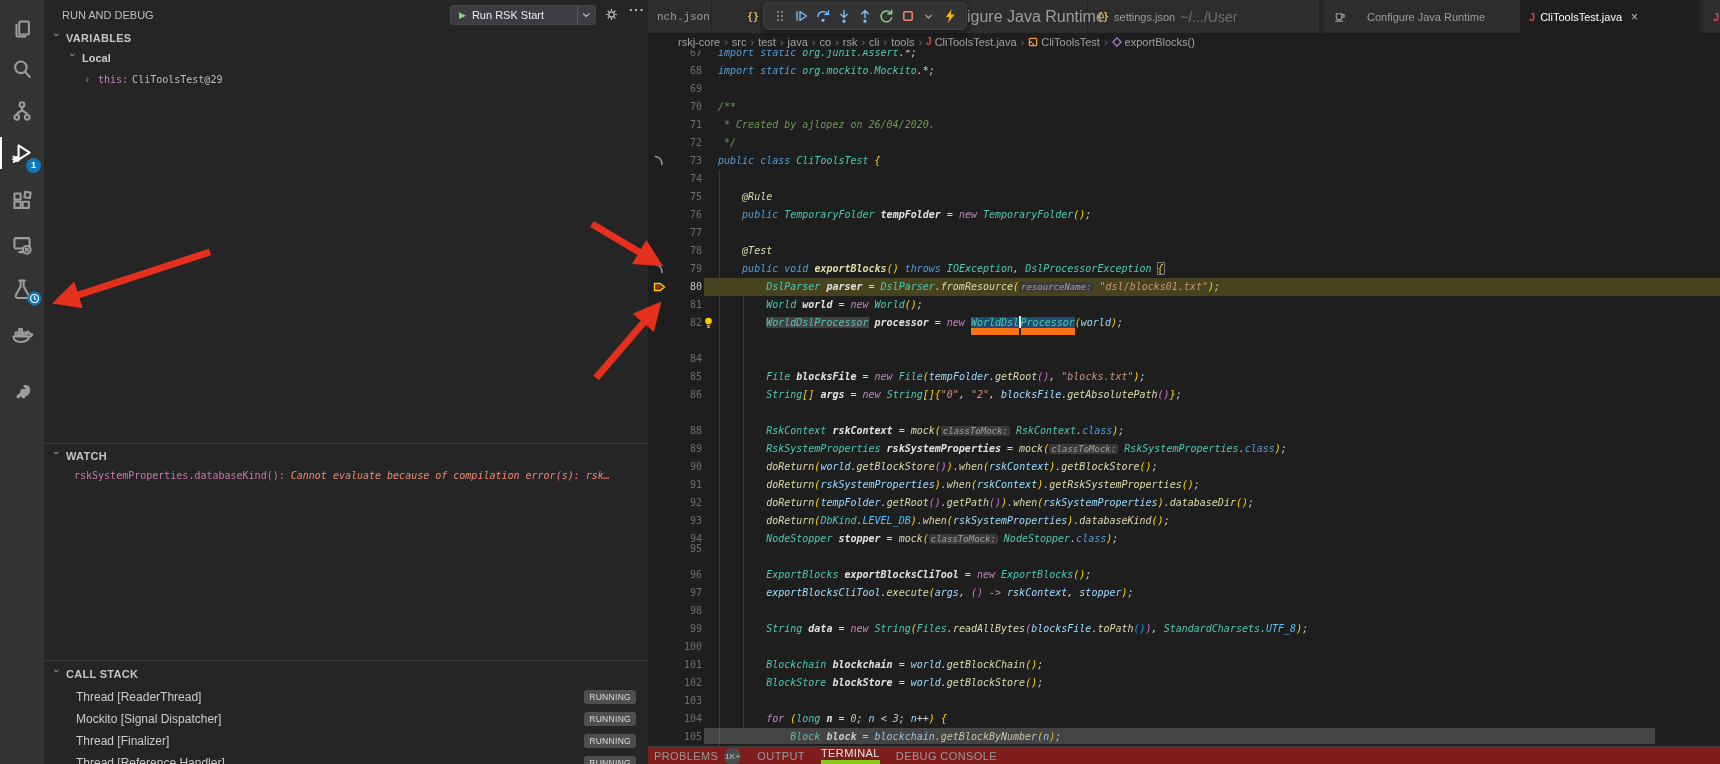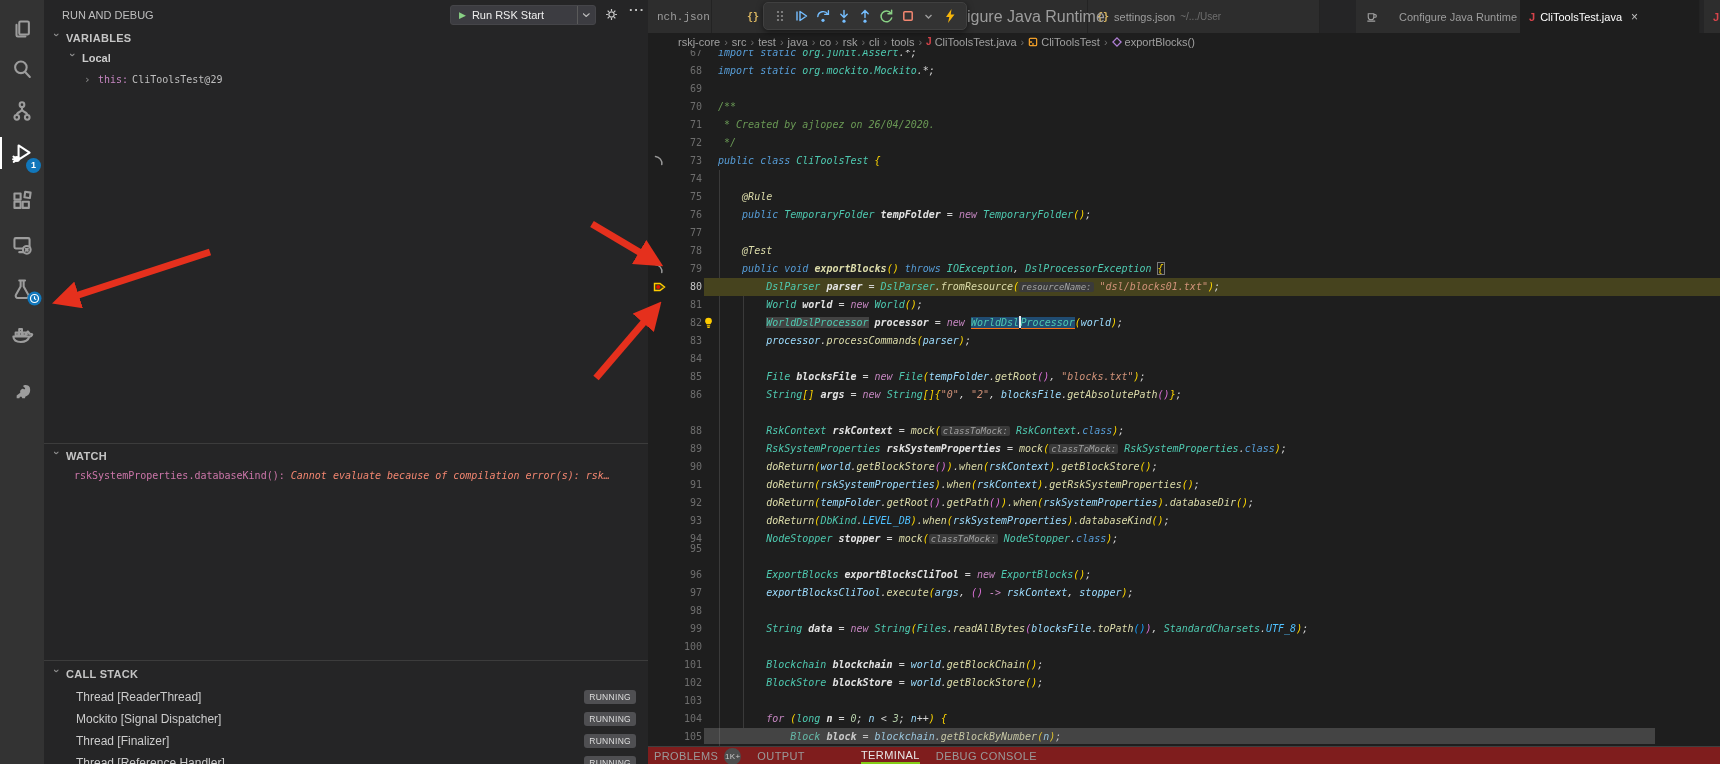--- a/index.html
+++ b/index.html
@@ -41,21 +41,21 @@
   .cs-row{position:absolute;left:0;right:0;height:21px;cursor:pointer;}
   .cs-label{position:absolute;left:32px;top:3px;font-size:12px;color:#cccccc;}
   .cs-badge{position:absolute;right:12px;top:3px;background:#4f4f52;color:#dddddd;font-size:8.5px;
             padding:2px 5px;border-radius:3px;letter-spacing:.3px;}
   
   .editor{position:absolute;left:648px;top:0;width:1072px;height:764px;background:#1e1e1e;}
   .tabbar{position:absolute;left:0;top:0;right:0;height:33px;background:#252526;z-index:5;}
   .tab{position:absolute;top:0;height:33px;background:#2d2d2d;border-right:1px solid #232323;display:flex;
        align-items:center;gap:5px;padding:0 9px;box-sizing:border-box;font-size:11px;color:#9d9d9d;cursor:pointer;}
   .tab.active{background:#1e1e1e;color:#ffffff;}
-  .tab .desc{color:#6f6f6f;font-size:10px;}
+  .tab .desc{color:#6f6f6f;font-size:14px;}
   .tab .close{margin-left:4px;color:#c0c0c0;font-size:12px;}
   .ic-braces{color:#dcb862;font-family:"DejaVu Sans Mono",monospace;font-weight:bold;font-size:10px;}
   .ic-java{color:#d6434a;font-weight:bold;font-size:11px;}
   .tab-tail{position:absolute;left:319px;top:0;height:33px;display:flex;align-items:center;font-size:16px;color:#9d9d9d;z-index:5;}
   .toolbar{position:absolute;left:115px;top:2px;width:204px;height:28px;background:#333333;border:1px solid #404040;
            border-radius:5px;box-shadow:0 2px 6px rgba(0,0,0,.55);display:flex;align-items:center;
            justify-content:space-between;padding:0 6px;box-sizing:border-box;z-index:7;}
   .tb-btn{display:flex;align-items:center;justify-content:center;width:20px;height:24px;cursor:pointer;}
   .breadcrumbs{position:absolute;left:0;top:33px;right:0;height:17px;background:#1e1e1e;display:flex;align-items:center;
                padding-left:30px;font-size:11px;color:#a0a0a0;gap:4px;z-index:4;}
@@ -73,27 +73,27 @@
   .guide{position:absolute;width:1px;background:#3a3a3a;}
   .hscroll{position:absolute;left:56px;top:728px;width:951px;height:16px;background:rgba(150,150,150,.32);z-index:3;cursor:pointer;}
   .tk-k{color:#569cd6;} .tk-c{color:#c586c0;} .tk-t{color:#4ec9b0;} .tk-f{color:#dcdcaa;}
   .tk-fd{color:#dcdcaa;font-weight:bold;} .tk-v{color:#9cdcfe;} .tk-d{color:#e3e3e3;font-weight:bold;}
   .tk-s{color:#ce9178;} .tk-n{color:#b5cea8;} .tk-m{color:#6a9955;} .tk-a{color:#dcdcaa;}
   .tk-p{color:#d4d4d4;} .tk-q{color:#4fc1ff;}
   .tk-g1{color:#ffd700;} .tk-g2{color:#da70d6;} .tk-g3{color:#179fff;}
   .tk-gb{color:#ffd700;outline:1px solid #7a7a7a;}
   .tk-h{background:#3a3a3a;color:#a0a0a0;border-radius:2px;padding:0 2px;font-size:9px;}
   .tk-w1{background:rgba(110,110,110,.45);color:#4ec9b0;}
-  .tk-w2{background:#204c72;color:#4ec9b0;border-bottom:1px solid #f97316;}
+  .tk-w2{background:#204c72;color:#4ec9b0;border-bottom:7px solid #f97316;}
   .tk-caret{display:inline-block;width:1.5px;height:12px;background:#f0f0f0;vertical-align:-2px;}
   
   .panelbar{position:absolute;left:0;right:0;top:746px;height:18px;border-top:1px solid #3f3f3f;background:#7f1d1d;
             display:flex;align-items:center;gap:16px;padding-left:6px;font-size:11px;letter-spacing:.4px;color:#9a9a9a;z-index:6;}
   .ptab{cursor:pointer;display:flex;align-items:center;gap:6px;height:100%;}
-  .ptab.active .pl{color:#e8e8e8;border-bottom:2px solid #84cc16;padding-bottom:1px;margin-left:40px;}
+  .ptab.active .pl{color:#e8e8e8;border-bottom:6px solid #84cc16;padding-bottom:1px;}
   .pbadge{background:#4d4d4d;color:#c8c8c8;border-radius:50%;width:17px;height:17px;font-size:8px;
           display:flex;align-items:center;justify-content:center;}
   .arrows{position:absolute;left:0;top:0;z-index:50;pointer-events:none;}
 </style>
 </head>
 <body>
 
 <div id="root">
 
   <div class="activitybar" id="activitybar">
@@ -258,21 +258,21 @@
           <span>nch.json</span>
         </div>
         <div class="tab" style="left: 64px; width: 376px; padding-left: 35px;">
           <span class="ic-braces">{}</span>
         </div>
         <div class="tab" style="left: 440px; width: 232px;">
           <span class="ic-braces">{}</span>
           <span>settings.json</span>
           <span class="desc">~/.../User</span>
         </div>
-        <div class="tab" style="left: 708px; width: 200px; gap: 21px;">
+        <div class="tab" style="left: 676px; width: 200px; gap: 21px;">
           <span style="display: flex;">
             <svg width="13" height="13" viewBox="0 0 14 14" fill="none" stroke="#a0a0a0" stroke-width="1.2">
               <path d="M3.5 4 h6 v3.5 a3 3 0 0 1 -6 0 z"></path>
               <path d="M9.5 5 h1.3 a1.4 1.4 0 0 1 0 2.8 H9.5 M2.5 12 h8.5"></path>
             </svg>
           </span>
           <span>Configure Java Runtime</span>
         </div>
         <div class="tab active" style="left: 872px; width: 180px;">
           <span class="ic-java">J</span>
@@ -442,21 +442,20 @@
         <div class="row" style="top: 278px;"><div class="cur-bg"></div><div class="glyph"><svg width="14" height="14" viewBox="0 0 14 14">
               <path d="M1.5 3.5 h5.5 l4.5 3.5 -4.5 3.5 h-5.5 z" fill="rgba(255,204,0,.15)" stroke="#ffcc00" stroke-width="1.4"></path>
               <circle cx="5.2" cy="7" r="2" fill="#e51400"></circle>
             </svg></div><div class="lnum cur">80</div><div class="content"><span class="tk-p">        </span><span class="tk-t">DslParser</span><span class="tk-p"> </span><span class="tk-d">parser</span><span class="tk-p"> = </span><span class="tk-t">DslParser</span><span class="tk-p">.</span><span class="tk-f">fromResource</span><span class="tk-g1">(</span><span class="tk-h">resourceName:</span><span class="tk-p"> </span><span class="tk-s">"dsl/blocks01.txt"</span><span class="tk-g1">)</span><span class="tk-p">;</span></div></div>
         <div class="row" style="top: 296px;"><div class="lnum">81</div><div class="content"><span class="tk-p">        </span><span class="tk-t">World</span><span class="tk-p"> </span><span class="tk-d">world</span><span class="tk-p"> = </span><span class="tk-c">new</span><span class="tk-p"> </span><span class="tk-t">World</span><span class="tk-g1">()</span><span class="tk-p">;</span></div></div>
         <div class="row" style="top: 314px;"><div class="lnum">82</div><div class="bulb"><svg width="11" height="12" viewBox="0 0 10 12">
               <path d="M5 .8 a3.4 3.4 0 0 1 3.4 3.4 c0 1.7 -1.3 2.1 -1.5 3.1 h-3.8 c-.2 -1 -1.5 -1.4 -1.5 -3.1 A3.4 3.4 0 0 1 5 .8 z" fill="#ffcc00"></path>
               <rect x="3.3" y="8.2" width="3.4" height="1.3" rx=".4" fill="#ffcc00"></rect>
               <rect x="3.7" y="10" width="2.6" height="1.1" rx=".4" fill="#ffcc00"></rect>
             </svg></div><div class="content"><span class="tk-p">        </span><span class="tk-w1">WorldDslProcessor</span><span class="tk-p"> </span><span class="tk-d">processor</span><span class="tk-p"> = </span><span class="tk-c">new</span><span class="tk-p"> </span><span class="tk-w2">WorldDsl</span><span class="tk-caret"></span><span class="tk-w2">Processor</span><span class="tk-g1">(</span><span class="tk-v">world</span><span class="tk-g1">)</span><span class="tk-p">;</span></div></div>
-        <div class="row" style="top: 332px;"><div class="lnum">83</div><div class="content"><span class="tk-p">        </span><span class="tk-v">processor</span><span class="tk-p">.</span><span class="tk-f">processCommands</span><span class="tk-g1">(</span><span class="tk-v">parser</span><span class="tk-g1">)</span><span class="tk-p">;</span></div></div>
         <div class="row" style="top: 350px;"><div class="lnum">84</div><div class="content"></div></div>
         <div class="row" style="top: 368px;"><div class="lnum">85</div><div class="content"><span class="tk-p">        </span><span class="tk-t">File</span><span class="tk-p"> </span><span class="tk-d">blocksFile</span><span class="tk-p"> = </span><span class="tk-c">new</span><span class="tk-p"> </span><span class="tk-t">File</span><span class="tk-g1">(</span><span class="tk-v">tempFolder</span><span class="tk-p">.</span><span class="tk-f">getRoot</span><span class="tk-g2">()</span><span class="tk-p">, </span><span class="tk-s">"blocks.txt"</span><span class="tk-g1">)</span><span class="tk-p">;</span></div></div>
         <div class="row" style="top: 386px;"><div class="lnum">86</div><div class="content"><span class="tk-p">        </span><span class="tk-t">String</span><span class="tk-g1">[]</span><span class="tk-p"> </span><span class="tk-d">args</span><span class="tk-p"> = </span><span class="tk-c">new</span><span class="tk-p"> </span><span class="tk-t">String</span><span class="tk-g1">[]{</span><span class="tk-s">"0"</span><span class="tk-p">, </span><span class="tk-s">"2"</span><span class="tk-p">, </span><span class="tk-v">blocksFile</span><span class="tk-p">.</span><span class="tk-f">getAbsolutePath</span><span class="tk-g2">()</span><span class="tk-g1">}</span><span class="tk-p">;</span></div></div>
         <div class="row" style="top: 422px;"><div class="lnum">88</div><div class="content"><span class="tk-p">        </span><span class="tk-t">RskContext</span><span class="tk-p"> </span><span class="tk-d">rskContext</span><span class="tk-p"> = </span><span class="tk-f">mock</span><span class="tk-g1">(</span><span class="tk-h">classToMock:</span><span class="tk-p"> </span><span class="tk-t">RskContext</span><span class="tk-p">.</span><span class="tk-k">class</span><span class="tk-g1">)</span><span class="tk-p">;</span></div></div>
         <div class="row" style="top: 440px;"><div class="lnum">89</div><div class="content"><span class="tk-p">        </span><span class="tk-t">RskSystemProperties</span><span class="tk-p"> </span><span class="tk-d">rskSystemProperties</span><span class="tk-p"> = </span><span class="tk-f">mock</span><span class="tk-g1">(</span><span class="tk-h">classToMock:</span><span class="tk-p"> </span><span class="tk-t">RskSystemProperties</span><span class="tk-p">.</span><span class="tk-k">class</span><span class="tk-g1">)</span><span class="tk-p">;</span></div></div>
         <div class="row" style="top: 458px;"><div class="lnum">90</div><div class="content"><span class="tk-p">        </span><span class="tk-f">doReturn</span><span class="tk-g1">(</span><span class="tk-v">world</span><span class="tk-p">.</span><span class="tk-f">getBlockStore</span><span class="tk-g2">()</span><span class="tk-g1">)</span><span class="tk-p">.</span><span class="tk-f">when</span><span class="tk-g1">(</span><span class="tk-v">rskContext</span><span class="tk-g1">)</span><span class="tk-p">.</span><span class="tk-f">getBlockStore</span><span class="tk-g1">()</span><span class="tk-p">;</span></div></div>
         <div class="row" style="top: 476px;"><div class="lnum">91</div><div class="content"><span class="tk-p">        </span><span class="tk-f">doReturn</span><span class="tk-g1">(</span><span class="tk-v">rskSystemProperties</span><span class="tk-g1">)</span><span class="tk-p">.</span><span class="tk-f">when</span><span class="tk-g1">(</span><span class="tk-v">rskContext</span><span class="tk-g1">)</span><span class="tk-p">.</span><span class="tk-f">getRskSystemProperties</span><span class="tk-g1">()</span><span class="tk-p">;</span></div></div>
         <div class="row" style="top: 494px;"><div class="lnum">92</div><div class="content"><span class="tk-p">        </span><span class="tk-f">doReturn</span><span class="tk-g1">(</span><span class="tk-v">tempFolder</span><span class="tk-p">.</span><span class="tk-f">getRoot</span><span class="tk-g2">()</span><span class="tk-p">.</span><span class="tk-f">getPath</span><span class="tk-g2">()</span><span class="tk-g1">)</span><span class="tk-p">.</span><span class="tk-f">when</span><span class="tk-g1">(</span><span class="tk-v">rskSystemProperties</span><span class="tk-g1">)</span><span class="tk-p">.</span><span class="tk-f">databaseDir</span><span class="tk-g1">()</span><span class="tk-p">;</span></div></div>
         <div class="row" style="top: 512px;"><div class="lnum">93</div><div class="content"><span class="tk-p">        </span><span class="tk-f">doReturn</span><span class="tk-g1">(</span><span class="tk-t">DbKind</span><span class="tk-p">.</span><span class="tk-q">LEVEL_DB</span><span class="tk-g1">)</span><span class="tk-p">.</span><span class="tk-f">when</span><span class="tk-g1">(</span><span class="tk-v">rskSystemProperties</span><span class="tk-g1">)</span><span class="tk-p">.</span><span class="tk-f">databaseKind</span><span class="tk-g1">()</span><span class="tk-p">;</span></div></div>
         <div class="row" style="top: 530px;"><div class="lnum">94</div><div class="content"><span class="tk-p">        </span><span class="tk-t">NodeStopper</span><span class="tk-p"> </span><span class="tk-d">stopper</span><span class="tk-p"> = </span><span class="tk-f">mock</span><span class="tk-g1">(</span><span class="tk-h">classToMock:</span><span class="tk-p"> </span><span class="tk-t">NodeStopper</span><span class="tk-p">.</span><span class="tk-k">class</span><span class="tk-g1">)</span><span class="tk-p">;</span></div></div>

